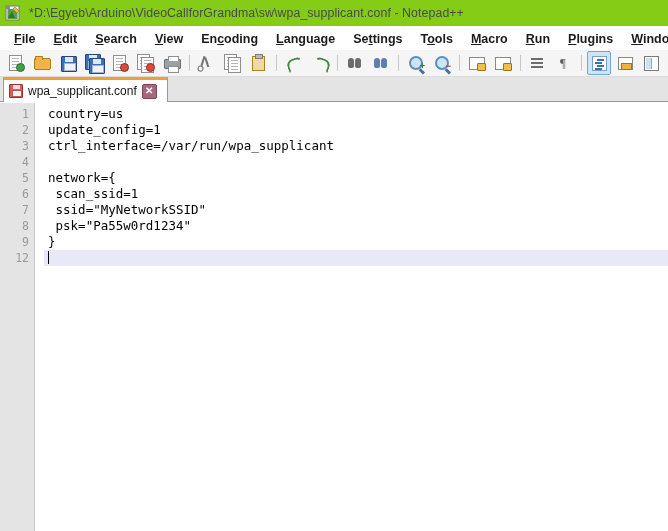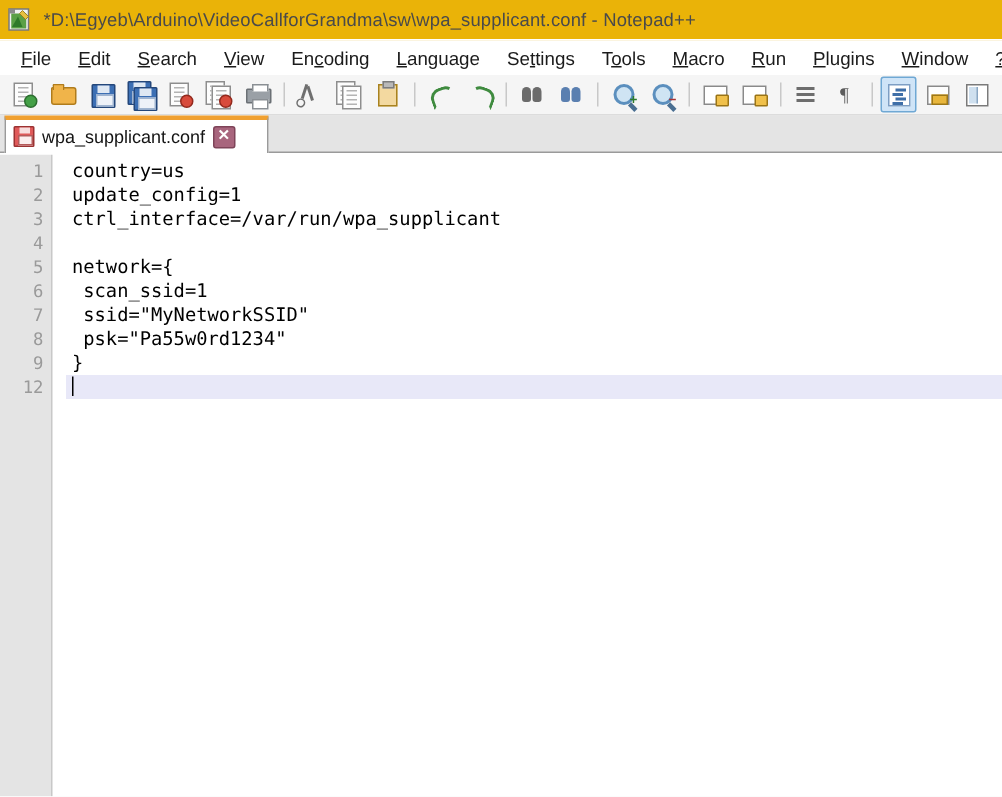--- a/index.html
+++ b/index.html
@@ -6,35 +6,35 @@
   body{
     width:668px;height:531px;overflow:hidden;
     background:#ffffff;
     font-family:"Liberation Sans", sans-serif;
     -webkit-font-smoothing:antialiased;
   }
   .app{width:668px;height:531px;position:relative;background:#f0f0f0;display:flex;flex-direction:column;}
 
   
   .titlebar{
-    height:26px;min-height:26px;background:#eab308;display:flex;align-items:center;
+    height:26px;min-height:26px;background:#84cc16;display:flex;align-items:center;
     padding-left:5px;border-bottom:1px solid #ffffff;
   }
   .title-icon{width:17px;height:17px;position:relative;margin-right:7px;flex:none;}
   .title-text{
     font-size:12.3px;color:#4a4a4a;letter-spacing:.1px;white-space:nowrap;
   }
 
   
   .menubar{
     height:23px;min-height:23px;background:#ffffff;display:flex;align-items:center;
     padding-left:5px;
   }
   .menu-item{
-    font-size:12.5px;color:#1b1b1b;padding:2px 9px;white-space:nowrap;cursor:default;
+    font-size:12.5px;color:#1b1b1b;padding:2px 9px;white-space:nowrap;cursor:default;font-weight:bold;
   }
   .menu-item u{text-decoration:underline;text-underline-offset:1px;}
 
   
   .toolbar{
     height:26px;min-height:26px;background:#f5f5f5;display:flex;align-items:center;
     padding-left:3px;border-bottom:1px solid #dcdcdc;
   }
   .tb-btn{
     width:22px;height:22px;margin:0 1px;position:relative;flex:none;
@@ -85,21 +85,21 @@
   .udl:after{content:"";position:absolute;left:2px;bottom:-1px;width:9px;height:5px;background:#e8b63c;border:1px solid #9c7718;}
   .docmap{position:absolute;left:2px;top:2px;width:13px;height:13px;background:#fff;border:1px solid #7a7a7a;}
   .docmap:after{content:"";position:absolute;left:1px;top:1px;width:5px;height:11px;background:#cfe0ef;border-right:1px solid #8aa6c2;}
 
   
   .tabbar{
     height:24px;min-height:24px;background:#e4e4e4;display:flex;align-items:flex-end;
     padding-left:3px;border-bottom:1px solid #9a9a9a;
   }
   .tab{
-    height:22px;display:flex;align-items:center;gap:5px;padding:0 21px 0 5px;
+    height:22px;display:flex;align-items:center;gap:5px;padding:0 10px 0 5px;
     background:#ffffff;border:1px solid #9a9a9a;border-bottom:none;
     border-top:3px solid #f0a030;position:relative;top:1px;
   }
   .tab-save-ic{width:12px;height:12px;background:#e05a5a;border:1px solid #9b3232;border-radius:1px;position:relative;flex:none;}
   .tab-save-ic:before{content:"";position:absolute;left:2.5px;top:0;width:7px;height:4px;background:#f7dede;}
   .tab-save-ic:after{content:"";position:absolute;left:2px;bottom:0;width:8px;height:5px;background:#fbeeee;border:1px solid #b45a5a;}
   .tab-label{font-size:12px;color:#141414;white-space:nowrap;}
   .tab-close{
     width:13px;height:13px;flex:none;background:#a8657d;border:1px solid #7e4459;border-radius:2px;
     display:flex;align-items:center;justify-content:center;color:#ffffff;font-size:10px;line-height:10px;

